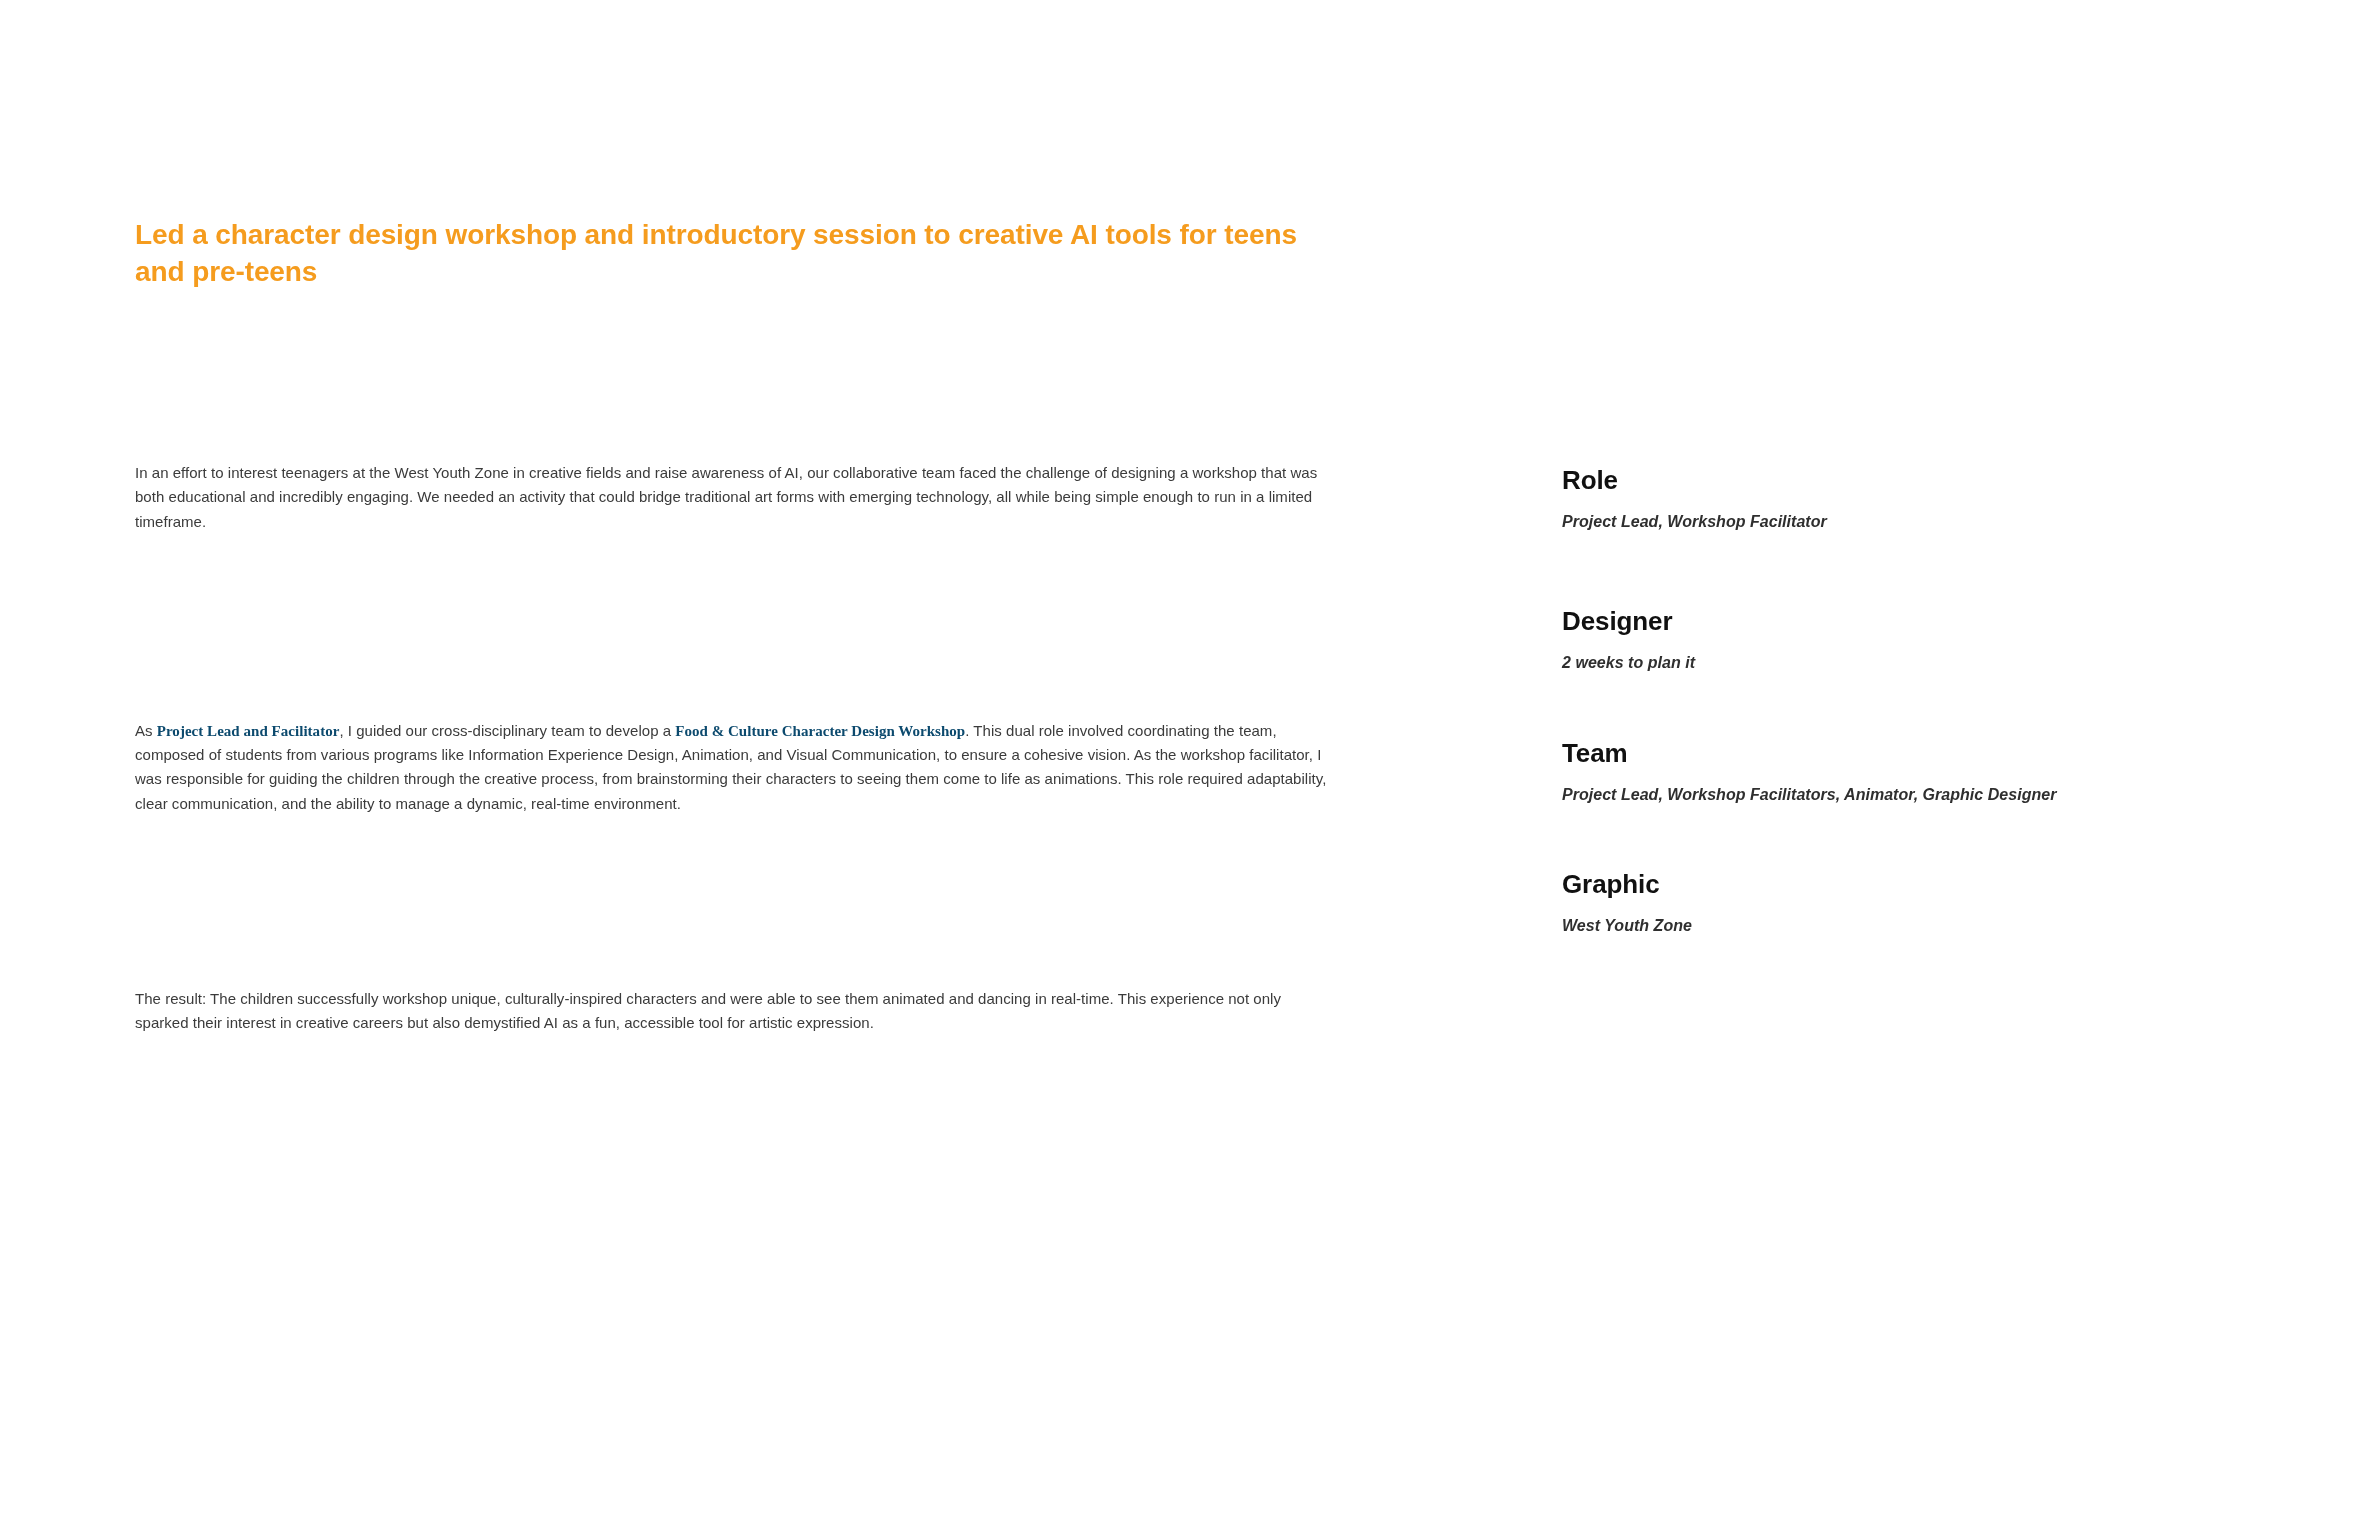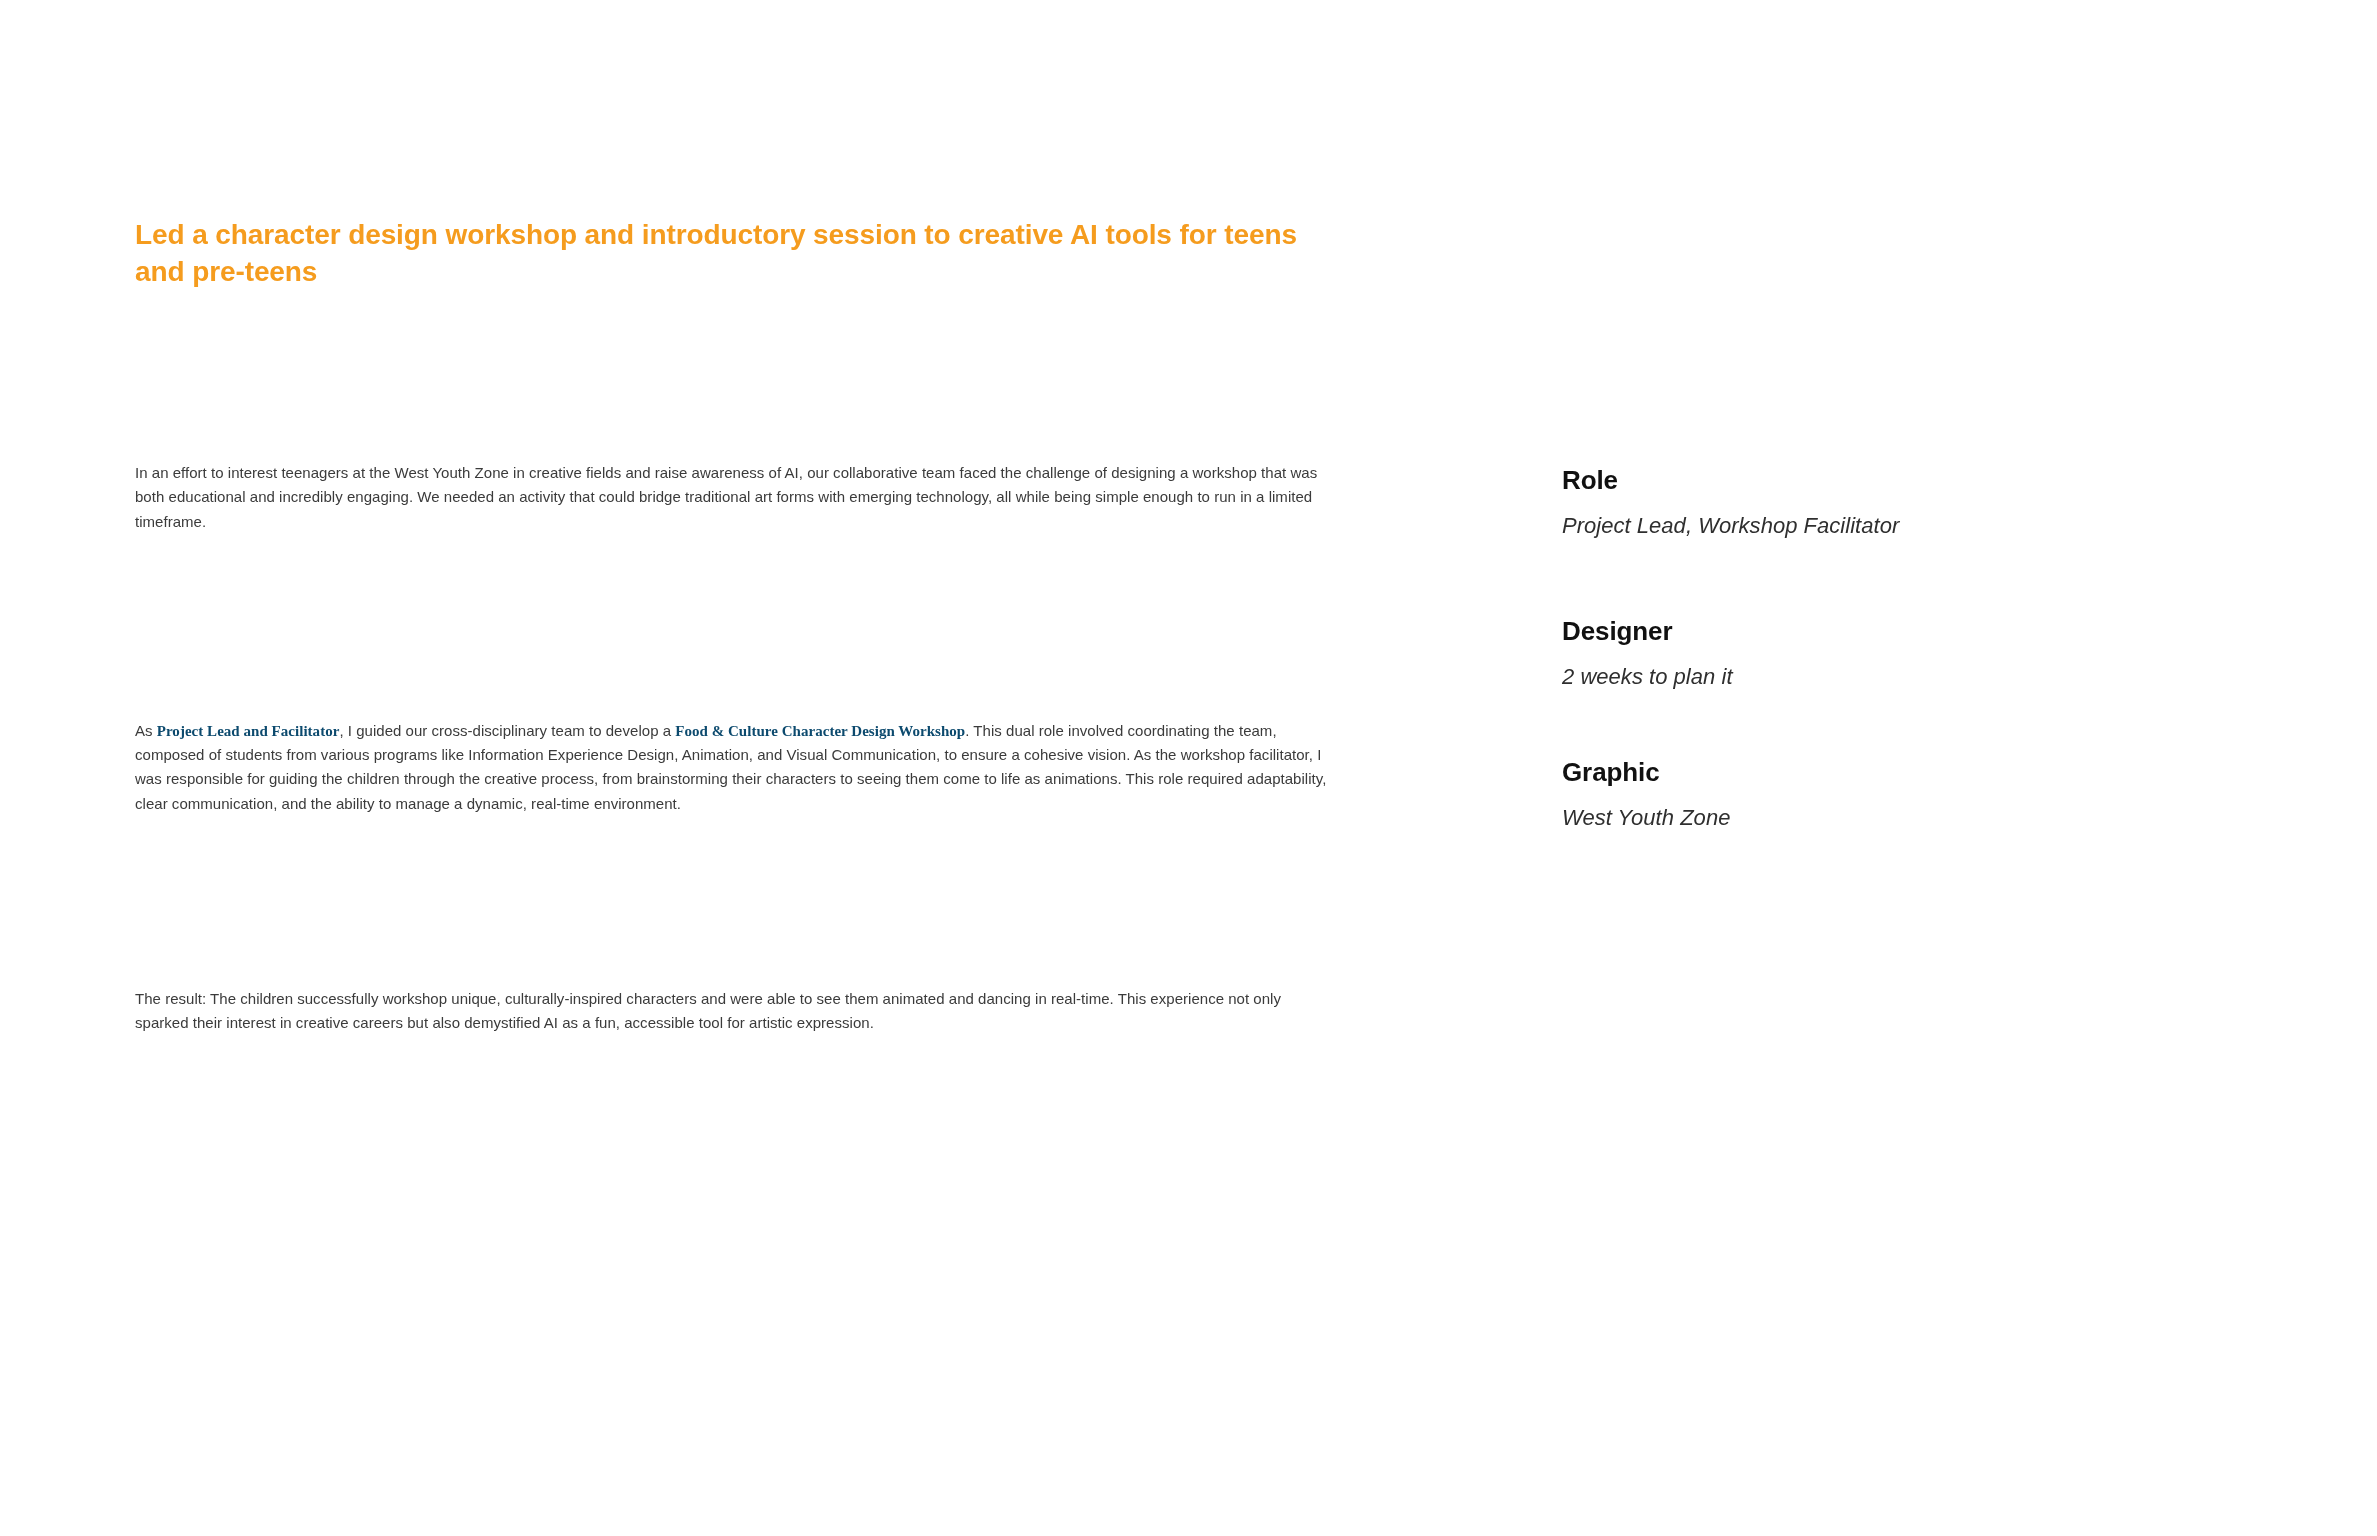--- a/index.html
+++ b/index.html
@@ -76,23 +76,23 @@
 
   .meta-heading {
     font-size: 26px;
     font-weight: 700;
     color: #111111;
     letter-spacing: -0.1px;
     line-height: 1.25;
     margin: 0 0 12.4px 0;
   }
   .meta-value {
-    font-size: 22px;
+    font-size: 16px;
     font-style: italic;
-    font-weight: 400;
+    font-weight: 700;
     color: #2f2f2f;
     line-height: 1.58;
     letter-spacing: 0.03px;
     margin: 0;
   }
   .meta-value-line { display: block; }
 </style>
 </head>
 <body>
 
@@ -123,20 +123,26 @@
         </div>
     </div>
 
     <div class="meta-block spaced-timeframe">
       <div class="meta-heading">Designer</div>
       <div class="meta-value">
           <span class="meta-value-line">2 weeks to plan it</span>
         </div>
     </div>
 
+    <div class="meta-block spaced-team">
+      <div class="meta-heading">Team</div>
+      <div class="meta-value">
+          <span class="meta-value-line">Project Lead, Workshop Facilitators, Animator, Graphic Designer</span>
+        </div>
+    </div>
 
     <div class="meta-block">
       <div class="meta-heading">Graphic</div>
       <div class="meta-value">
           <span class="meta-value-line">West Youth Zone</span>
         </div>
     </div>
 
   </div>
 

